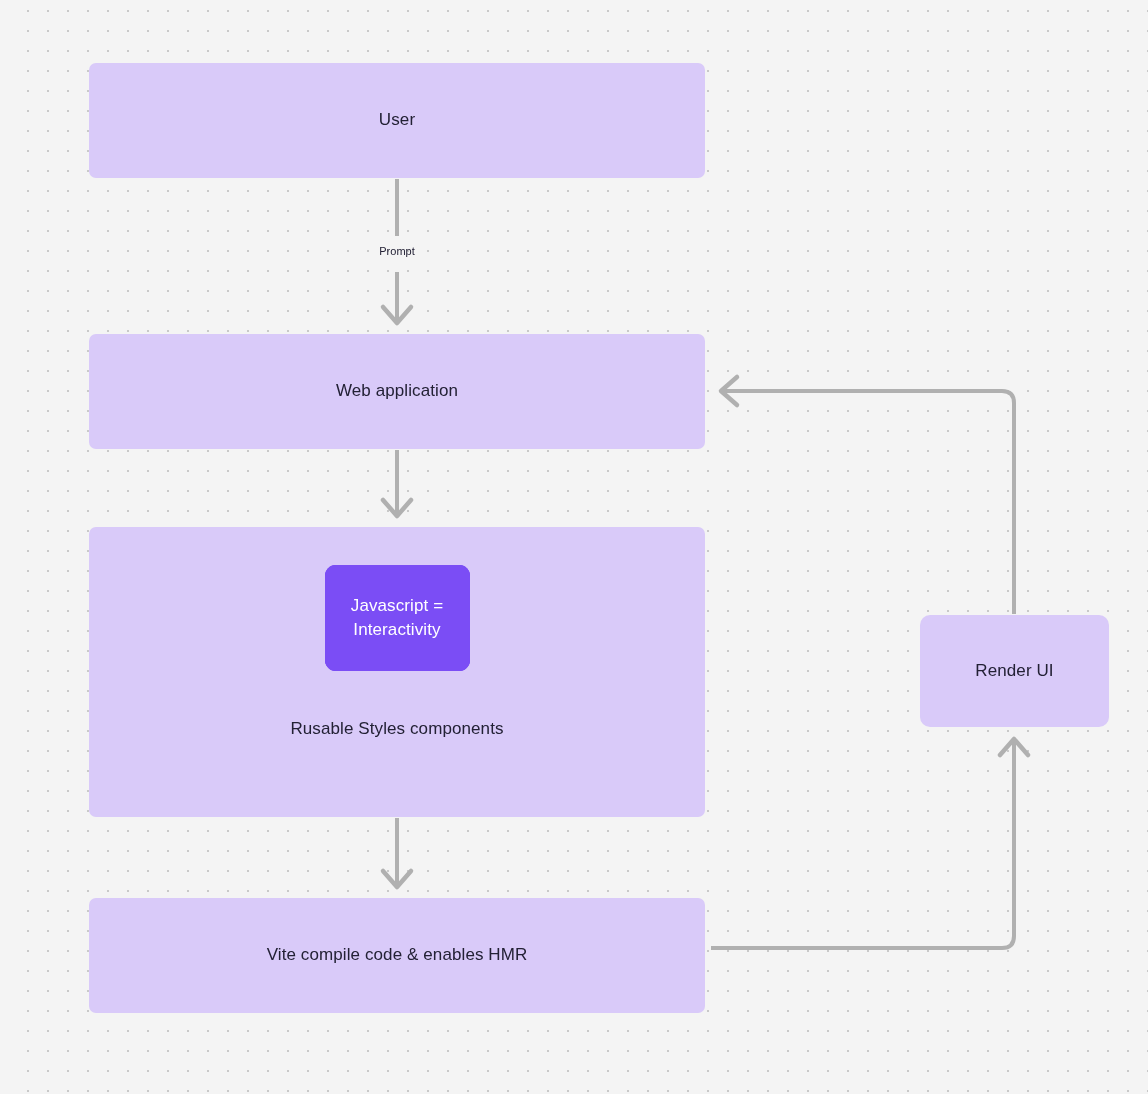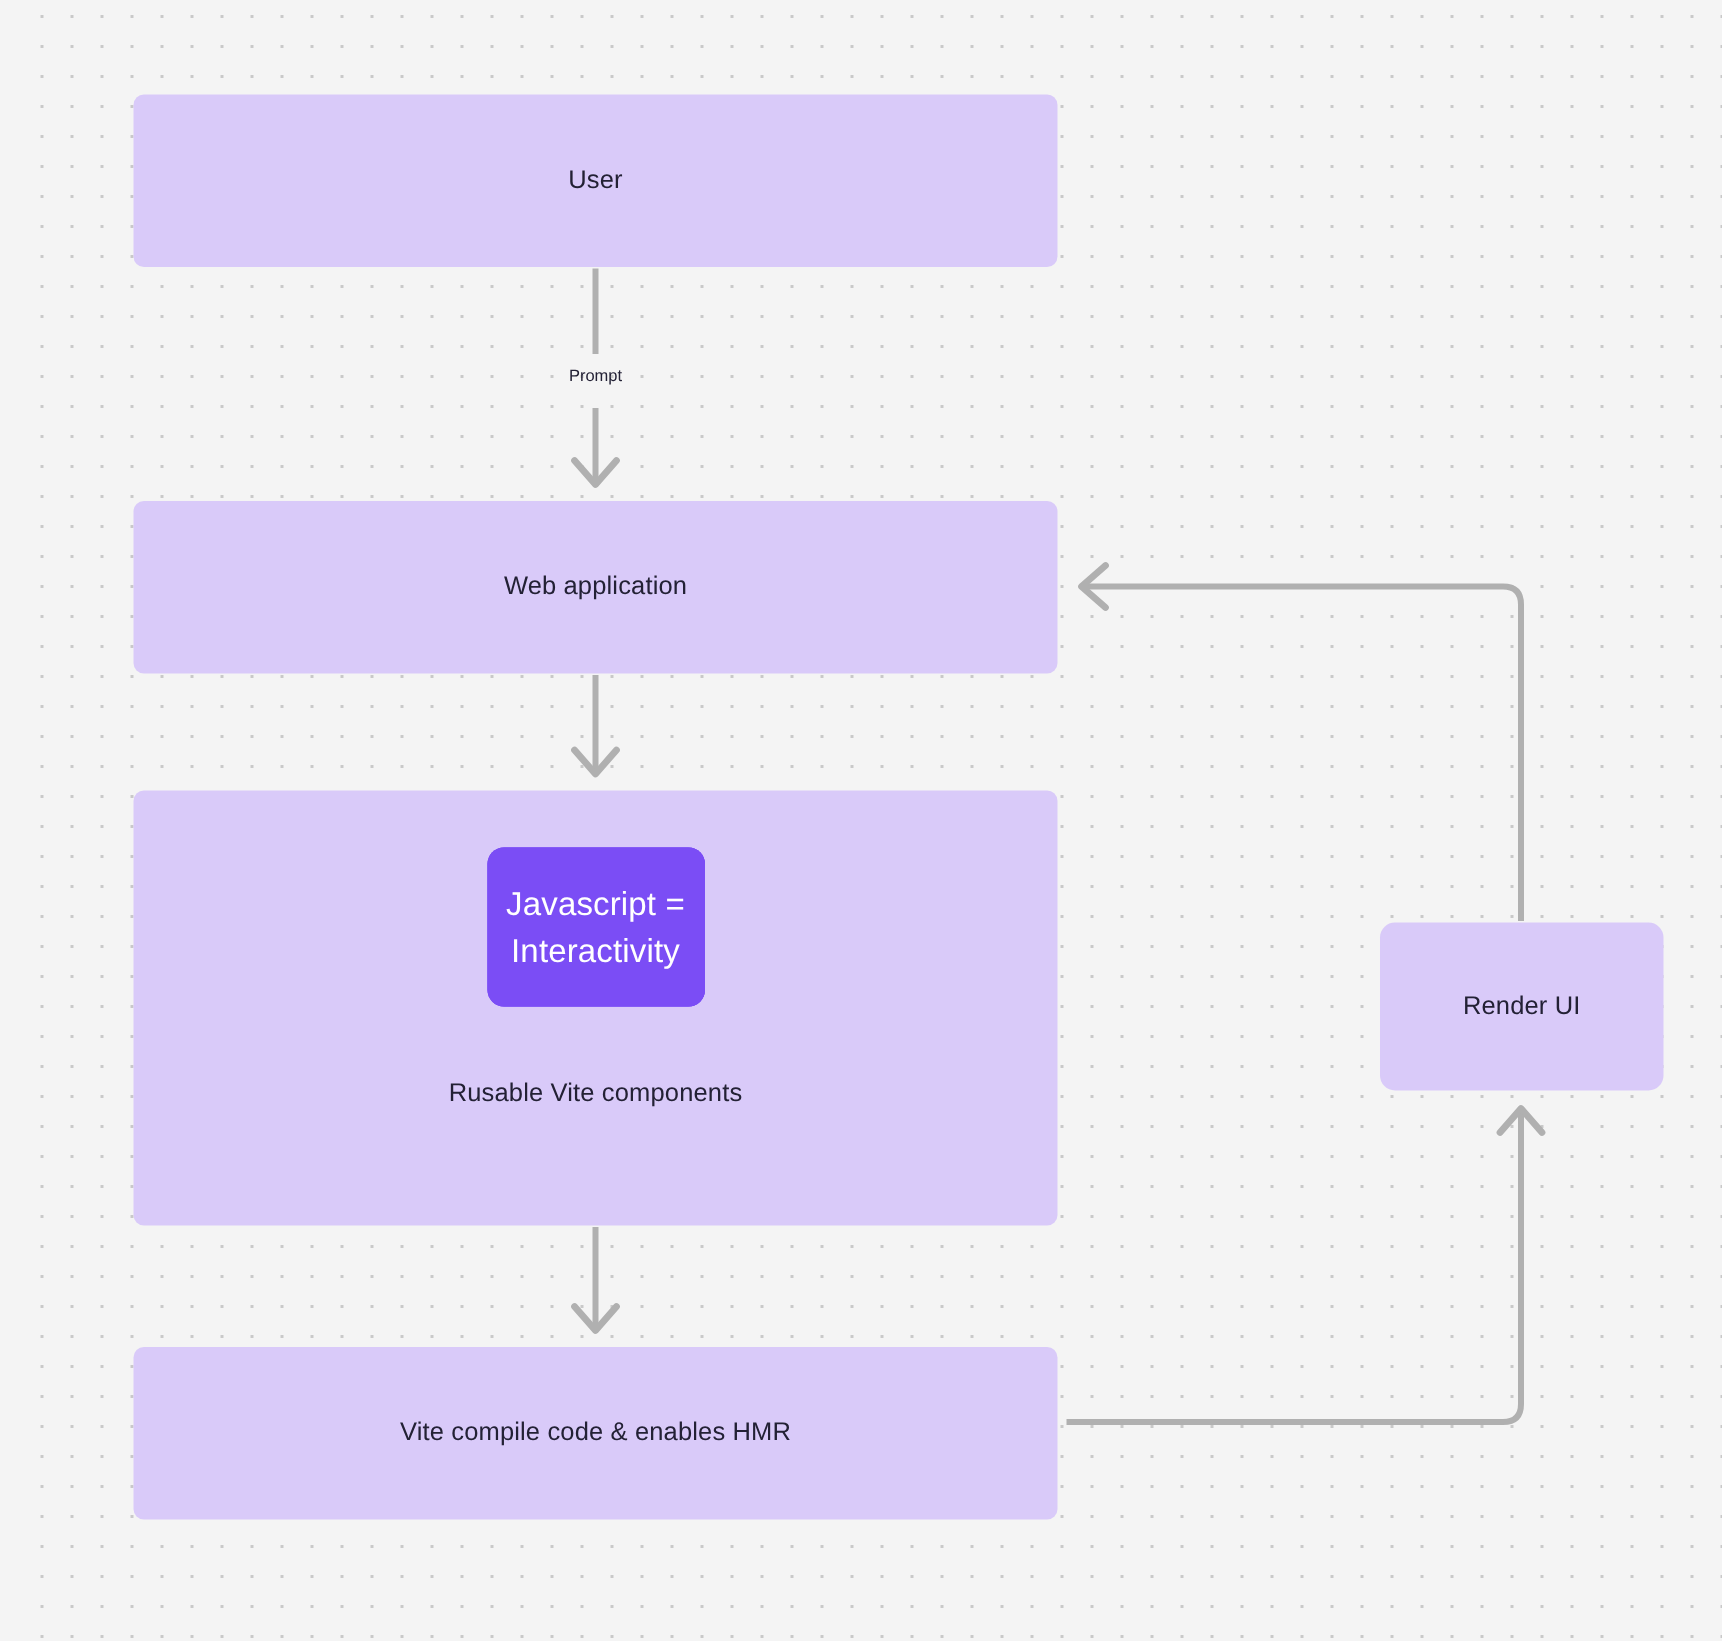--- a/index.html
+++ b/index.html
@@ -37,21 +37,21 @@
     background: #d9caf9;
     border-radius: 7px;
   }
   .node.rounded {
     border-radius: 10px;
   }
   .node.inner {
     background: #7b4df5;
     color: #ffffff;
     border-radius: 11px;
-    font-size: 22px;
+    font-size: 17px;
   }
 
   
   #node-user        { left:72px;  top:63px;   width:616px; height:115px; }
   #node-webapp      { left:72px;  top:334px;  width:616px; height:115px;justify-content:center; }
   #node-group       { left:72px;  top:527px;  width:616px; height:290px; }
   #node-vite        { left:72px;  top:898px;  width:616px; height:115px; }
   #node-render      { left:903px; top:615px;  width:189px; height:112px; }
 
   
@@ -180,21 +180,21 @@
 
       <div class="node inner inner-box">
         <span>
           <span>Javascript =</span><br>
           <span>Interactivity</span>
         </span>
       </div>
 
     </div>
 
-    <div class="group-caption">Rusable Vite components</div>
+    <div class="group-caption">Rusable Styles components</div>
   </div>
 
   <div class="node light" id="node-vite">
     <span>Vite compile code &amp; enables HMR</span>
   </div>
 
   <div class="node light rounded" id="node-render">
     <span>Render UI</span>
   </div>
 

